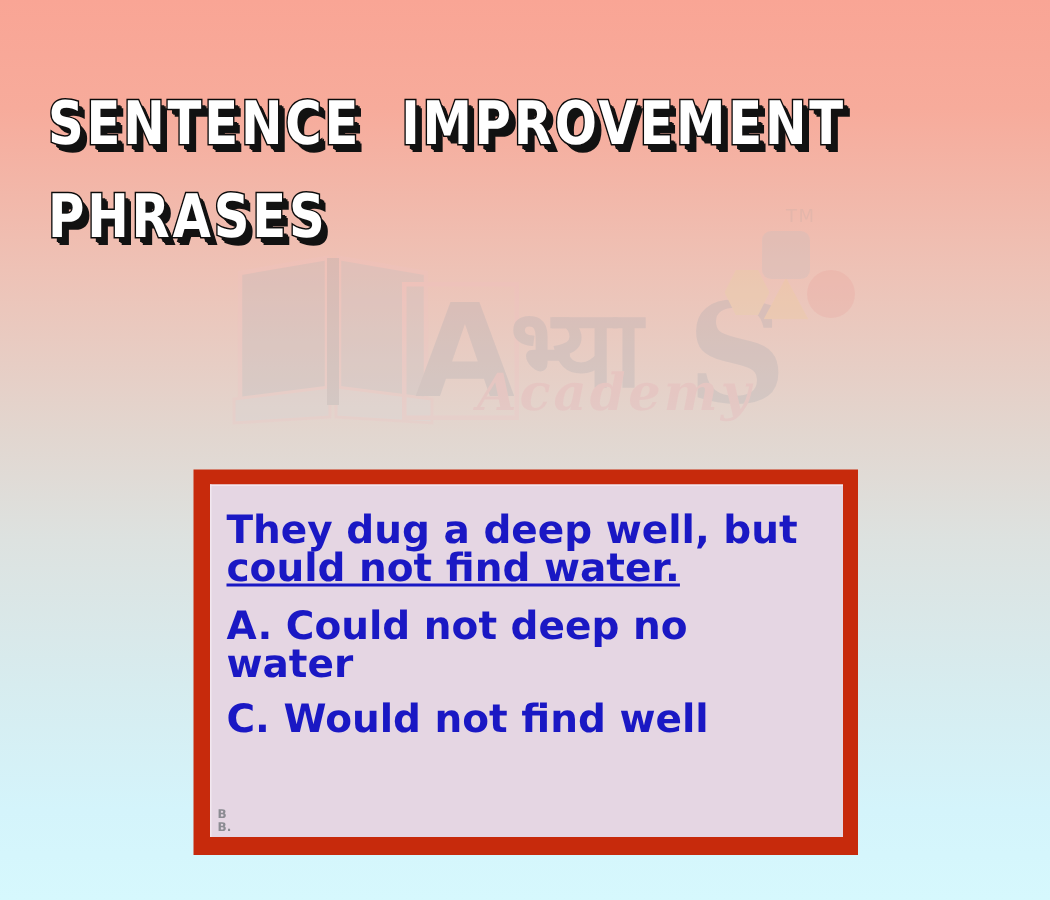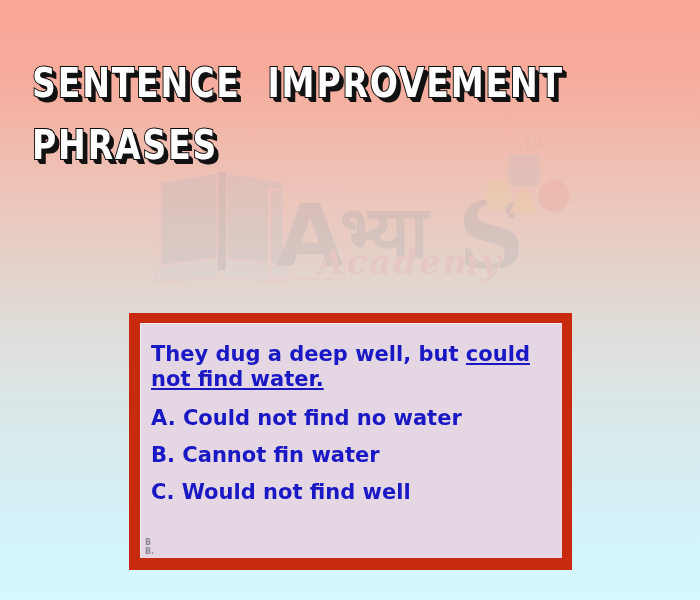--- a/index.html
+++ b/index.html
@@ -186,21 +186,21 @@
     background: #e5d6e3;
     border-top: 1px solid #f2e7f0;
     border-left: 1px solid #f2e7f0;
     padding: 18px 14px 6px 10px;
     position: relative;
   }
   .q-text, .opt {
     font-family: "DejaVu Sans", sans-serif;
     font-weight: bold;
     color: #1a18c4;
-    font-size: 21px;
+    font-size: 26px;
     line-height: 25px;
     margin: 0 0 0 0;
   }
   .q-text { margin-bottom: 14px; }
   .opt { margin-bottom: 12px; }
   .q-underline { text-decoration: underline; }
   .footnote {
     position: absolute;
     left: 4px;
     bottom: 2px;
@@ -244,22 +244,21 @@
   <div id="title-block">
     <div class="title-line">SENTENCE  IMPROVEMENT</div>
     <div class="title-line">PHRASES</div>
   </div>
 
   <div id="question-card">
     <div id="question-inner">
 
       <p class="q-text"><span>They dug a deep well, but </span><span class="q-underline">could not find water.</span></p>
 
-      <p class="opt">A. Could not find no water</p>
-      <p class="opt">B. Cannot fin water</p>
+      <p class="opt">A. Could not deep no water</p>
       <p class="opt">C. Would not find well</p>
 
       <div class="footnote">
         <div>B</div>
         <div>B.</div>
       </div>
 
     </div>
   </div>
 

